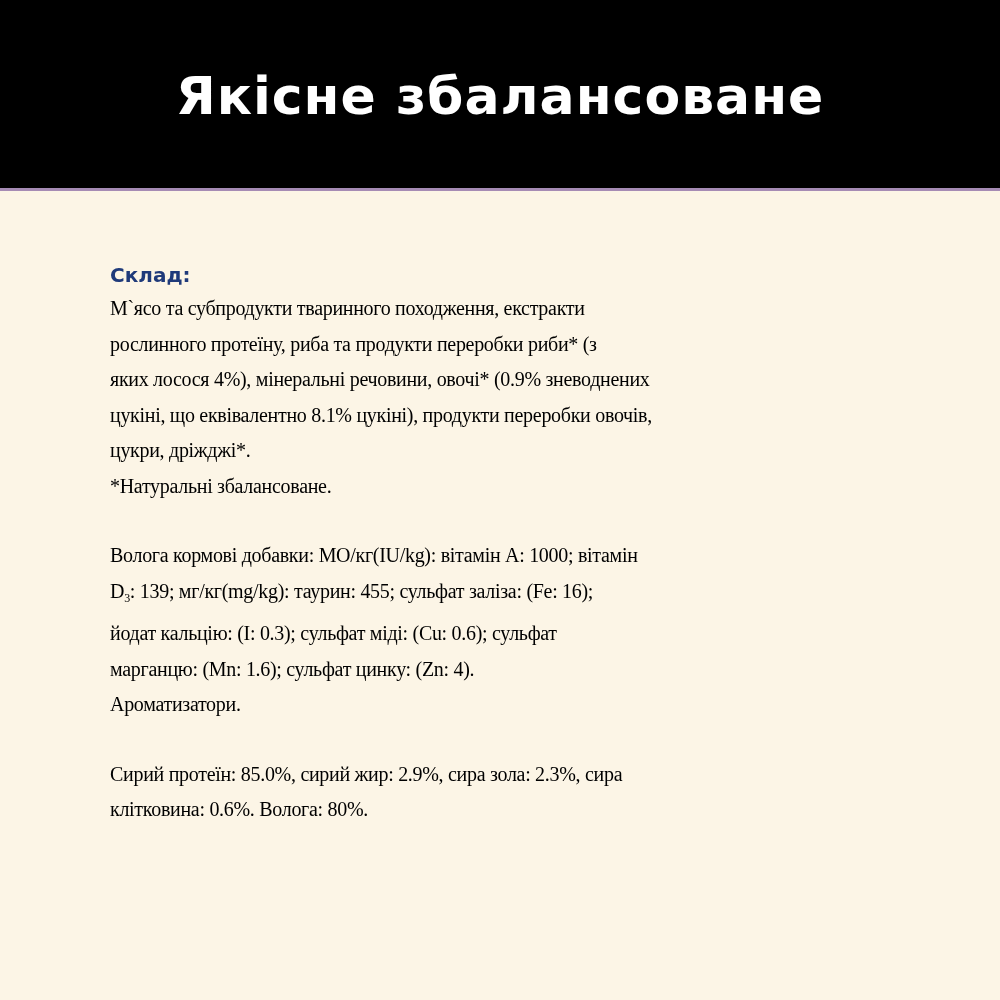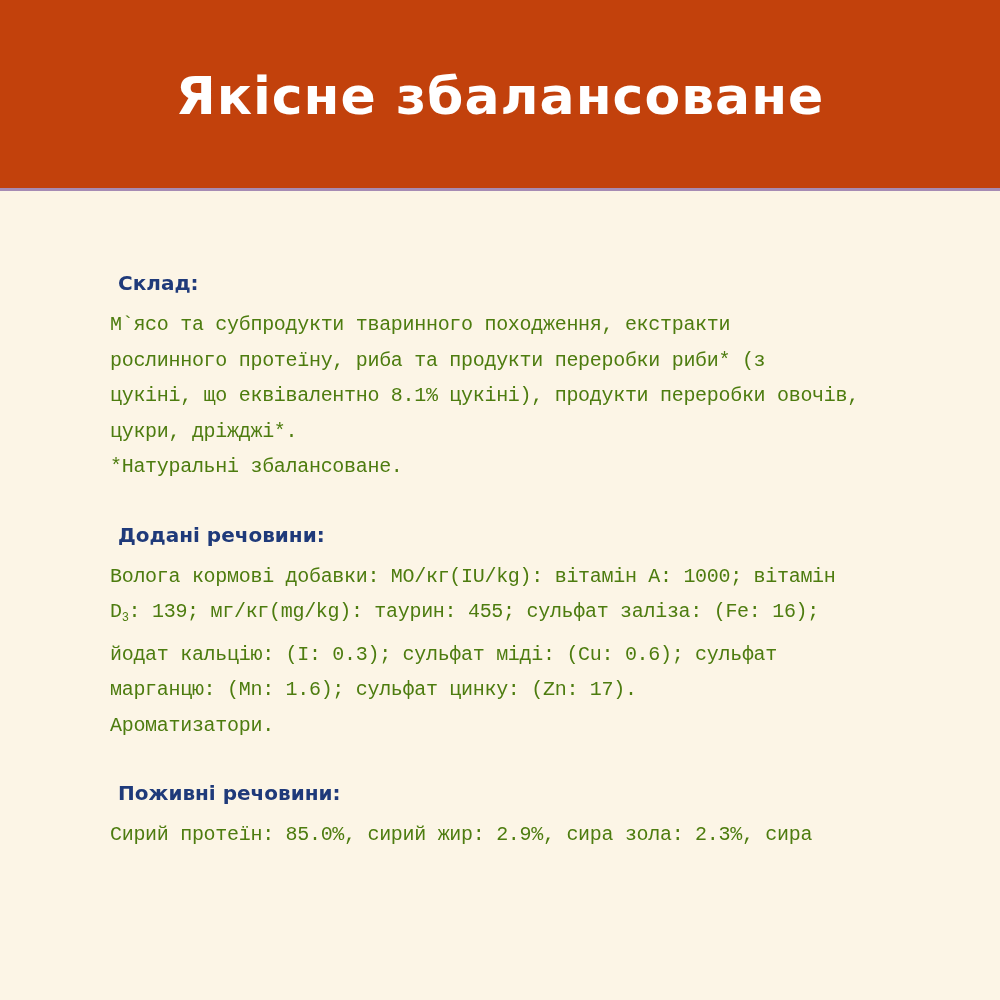--- a/index.html
+++ b/index.html
@@ -12,21 +12,21 @@
       background: #fcf5e6;
       position: relative;
       overflow: hidden;
       font-family: "DejaVu Sans", sans-serif;
     }
     .header {
       position: absolute;
       left: 0; top: 0;
       width: 1000px;
       height: 188px;
-      background: #c2410c;
+      background: #000000;
       border-bottom: 3px solid #a68bb4;
       display: flex;
       align-items: center;
       justify-content: center;
     }
     .header-title {
       color: #ffffff;
       font-family: "DejaVu Sans", sans-serif;
       font-weight: bold;
       font-size: 52px;
@@ -45,27 +45,27 @@
     }
     .section {
       margin-bottom: 34px;
     }
     .section-heading {
       font-family: "DejaVu Sans", sans-serif;
       font-weight: bold;
       font-size: 20px;
       line-height: 32px;
       color: #1f3a7a;
-      margin: 8px;
+      margin: 0;
     }
     .section-body {
-      font-family: Liberation Mono, monospace;
+      font-family: Liberation Serif, serif;
       font-size: 20px;
       line-height: 35.5px;
-      color: #4d7c0f;
+      color: #000000;
       margin: 0;
       letter-spacing: -0.3px;
     }
     .line {
       display: block;
       white-space: nowrap;
     }
     .sub {
       font-size: 12px;
       vertical-align: -4px;
@@ -80,37 +80,37 @@
   </div>
 </div>
 
 <div class="content">
 
   <div class="section">
     <p class="section-heading">Склад:</p>
     <p class="section-body">
       <span class="line">М`ясо та субпродукти тваринного походження, екстракти</span>
       <span class="line">рослинного протеїну, риба та продукти переробки риби* (з</span>
+      <span class="line">яких лосося 4%), мінеральні речовини, овочі* (0.9% зневоднених</span>
       <span class="line">цукіні, що еквівалентно 8.1% цукіні), продукти переробки овочів,</span>
       <span class="line">цукри, дріжджі*.</span>
       <span class="line">*Натуральні збалансоване.</span>
     </p>
   </div>
 
   <div class="section">
-    <p class="section-heading">Додані речовини:</p>
     <p class="section-body">
       <span class="line">Волога кормові добавки: МО/кг(IU/kg): вітамін А: 1000; вітамін</span>
       <span class="line"><span>D</span><span class="sub">3</span><span>: 139; мг/кг(mg/kg): таурин: 455; сульфат заліза: (Fe: 16);</span></span>
       <span class="line">йодат кальцію: (I: 0.3); сульфат міді: (Cu: 0.6); сульфат</span>
-      <span class="line">марганцю: (Mn: 1.6); сульфат цинку: (Zn: 17).</span>
+      <span class="line">марганцю: (Mn: 1.6); сульфат цинку: (Zn: 4).</span>
       <span class="line">Ароматизатори.</span>
     </p>
   </div>
 
   <div class="section">
-    <p class="section-heading">Поживні речовини:</p>
     <p class="section-body">
       <span class="line">Сирий протеїн: 85.0%, сирий жир: 2.9%,  сира зола: 2.3%, сира</span>
+      <span class="line">клітковина: 0.6%. Волога: 80%.</span>
     </p>
   </div>
 
 </div>
 
 </body></html>

